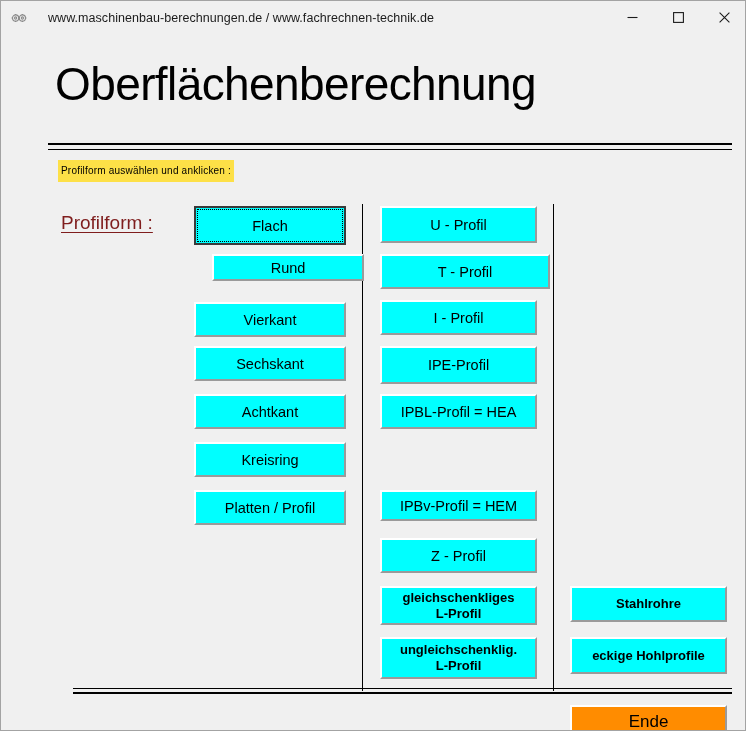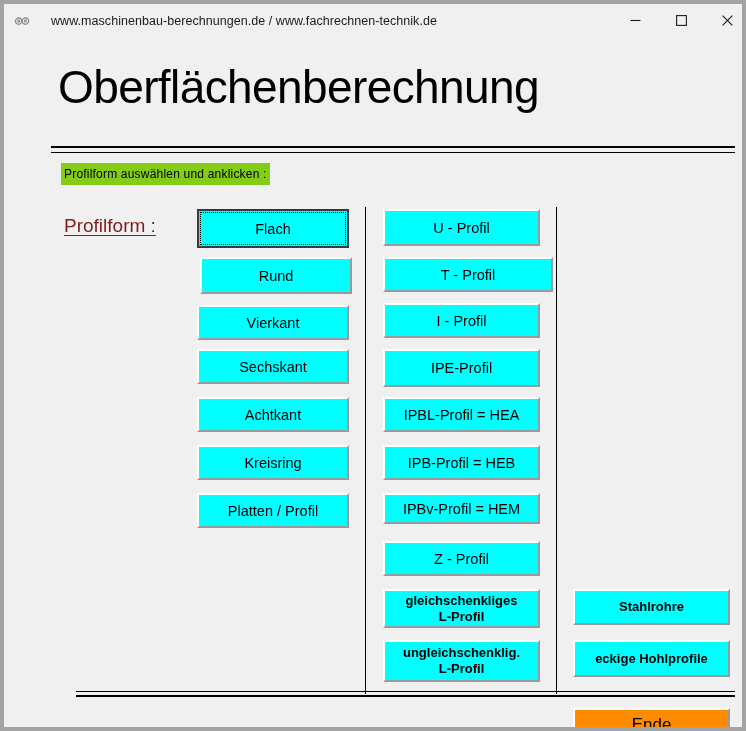--- a/index.html
+++ b/index.html
@@ -12,21 +12,21 @@
     height: 731px;
     overflow: hidden;
     font-family: "Liberation Sans", sans-serif;
   }
 
   .window {
     position: relative;
     width: 746px;
     height: 731px;
     box-sizing: border-box;
-    border: 4px solid #a3a3a3;
+    border: 1px solid #a3a3a3;
     background: #f0f0f0;
     overflow: hidden;
   }
 
   
   .titlebar {
     position: absolute;
     left: 0; top: 0;
     width: 746px;
     height: 33px;
@@ -91,23 +91,23 @@
     position: absolute;
     background: #000;
     height: 2px;
   }
   .rule.thin { height: 1px; }
 
   .subtitle {
     position: absolute;
     left: 57px;
     top: 126px;
-    background: #84cc16;
+    background: #fde047;
     color: #000;
-    font-size: 12px;
+    font-size: 10px;
     line-height: 20px;
     padding: 1px 3px 1px 3px;
     white-space: nowrap;
     letter-spacing: 0.2px;
   }
 
   .section-label {
     position: absolute;
     left: 60px;
     top: 178px;
@@ -210,33 +210,32 @@
     <div class="subtitle">Profilform  auswählen  und  anklicken :</div>
 
     <div class="section-label">Profilform :</div>
 
     <div class="vdiv" style="left:361px; top:170px; height:487px;"></div>
     <div class="vdiv" style="left:552px; top:170px; height:487px;"></div>
 
     <div class="btn default" style="left:193px; top:172px; width:152px; height:39px;">
       <span class="inner">Flach</span>
     </div>
-    <div class="btn" style="left:196px; top:220px; width:152px; height:37px;">Rund</div>
+    <div class="btn" style="left:211px; top:220px; width:152px; height:27px;">Rund</div>
     <div class="btn" style="left:193px; top:268px; width:152px; height:35px;">Vierkant</div>
     <div class="btn" style="left:193px; top:312px; width:152px; height:35px;">Sechskant</div>
     <div class="btn" style="left:193px; top:360px; width:152px; height:35px;">Achtkant</div>
     <div class="btn" style="left:193px; top:408px; width:152px; height:35px;">Kreisring</div>
     <div class="btn" style="left:193px; top:456px; width:152px; height:35px;">Platten / Profil</div>
 
     <div class="btn" style="left:379px; top:172px; width:157px; height:37px;">U - Profil</div>
     <div class="btn" style="left:379px; top:220px; width:170px; height:35px;">T - Profil</div>
     <div class="btn" style="left:379px; top:266px; width:157px; height:35px;">I - Profil</div>
     <div class="btn" style="left:379px; top:312px; width:157px; height:38px;">IPE-Profil</div>
     <div class="btn" style="left:379px; top:360px; width:157px; height:35px;">IPBL-Profil = HEA</div>
-    <div class="btn" style="left:379px; top:408px; width:157px; height:35px;">IPB-Profil = HEB</div>
     <div class="btn" style="left:379px; top:456px; width:157px; height:31px;">IPBv-Profil = HEM</div>
     <div class="btn" style="left:379px; top:504px; width:157px; height:35px;">Z - Profil</div>
     <div class="btn bold" style="left:379px; top:552px; width:157px; height:39px;">gleichschenkliges
 L-Profil</div>
     <div class="btn bold" style="left:379px; top:603px; width:157px; height:42px;">ungleichschenklig.
 L-Profil</div>
 
     <div class="btn bold" style="left:569px; top:552px; width:157px; height:36px;">Stahlrohre</div>
     <div class="btn bold" style="left:569px; top:603px; width:157px; height:37px;">eckige Hohlprofile</div>
 

